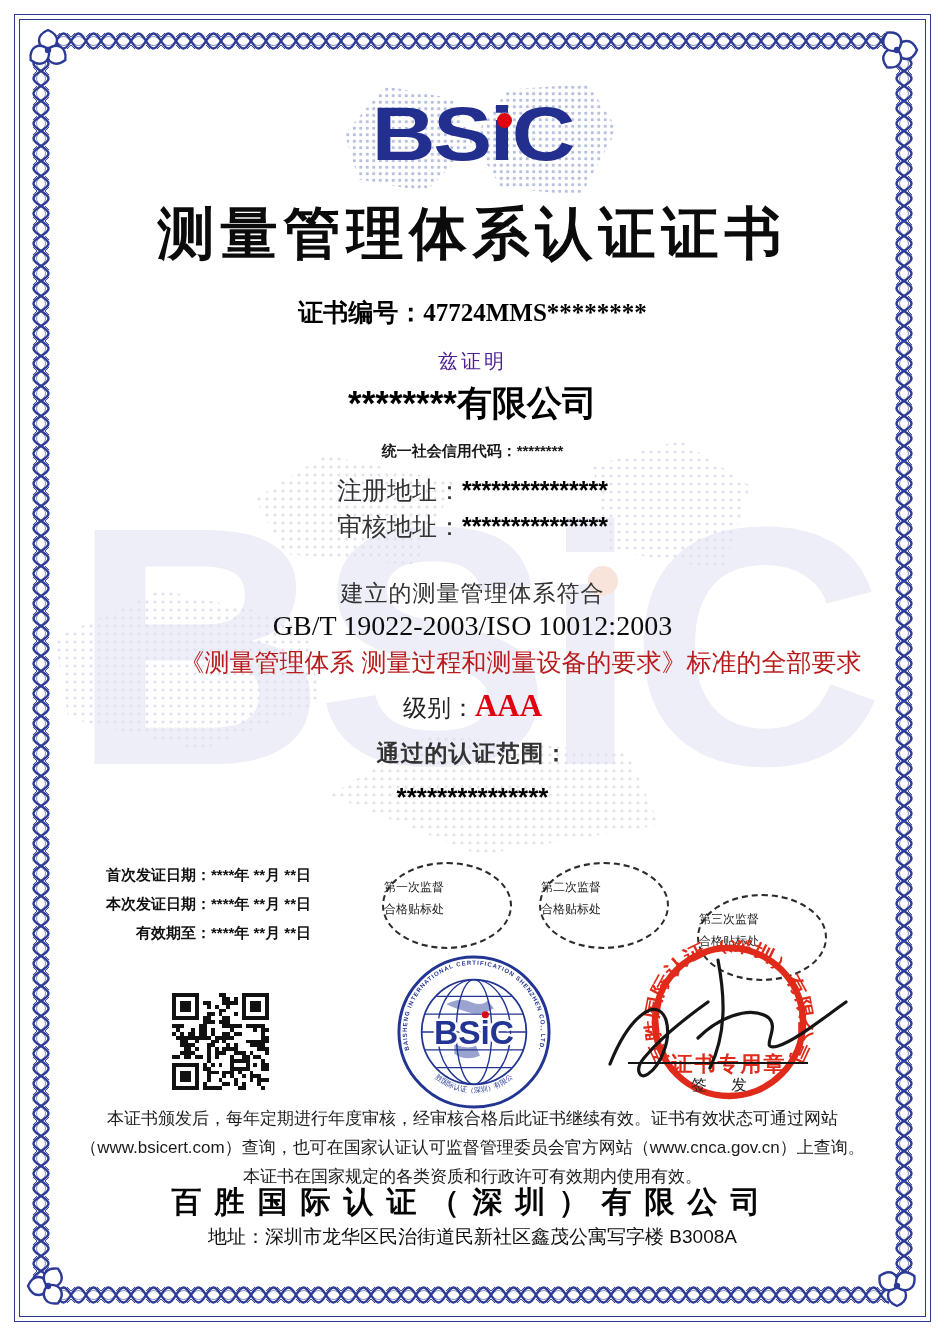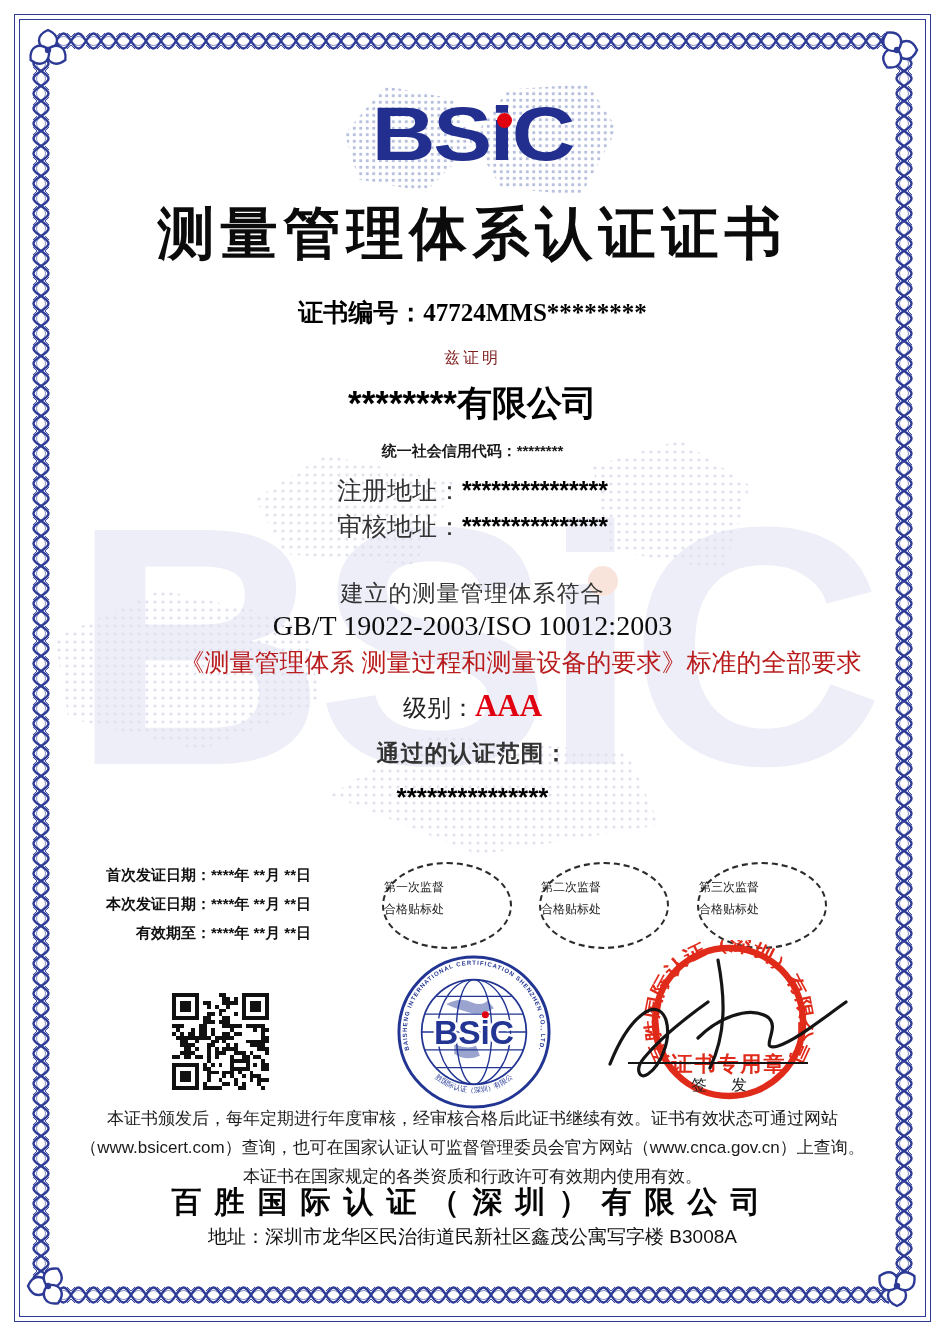--- a/index.html
+++ b/index.html
@@ -38,41 +38,41 @@
   .abs{position:absolute;z-index:2;}
   .centered{left:0;width:945px;text-align:center;}
   .logo-text{top:96px;font-size:76px;font-weight:800;color:#232f8e;letter-spacing:-2px;
              transform:scaleX(1.16);line-height:1;z-index:2;}
   .brand-dot{position:absolute;left:497px;top:113px;width:15px;height:15px;border-radius:50%;
              background:#e1000f;z-index:3;}
   .title{top:196px;font-family:"Liberation Serif","DejaVu Serif",serif;font-weight:900;
          font-size:57px;letter-spacing:6px;color:#0b0b0b;}
   .cert-no{top:296px;font-size:25px;font-weight:bold;color:#000;}
   .cert-no .val{font-family:"Liberation Serif","DejaVu Serif",serif;}
-  .statement{top:348px;font-size:16px;color:#7f1d1d;letter-spacing:3px;}
+  .statement{top:348px;font-size:20px;color:#4c1d95;letter-spacing:3px;}
   .company{top:380px;font-size:35px;font-weight:800;color:#000;}
   .credit{top:442px;font-size:15px;font-weight:bold;color:#1a1a1a;}
   .addr{font-size:25px;color:#333;}
   .addr .val{font-weight:800;color:#000;}
   .addr-reg{top:474px;}
   .addr-audit{top:510px;}
   .conformity{top:578px;font-size:23px;color:#333;letter-spacing:1px;}
   .standard{top:610px;font-size:28px;color:#0d0d0d;font-family:"Liberation Serif","DejaVu Serif",serif;}
   .requirement{top:646px;font-size:25px;color:#b91c1c;padding-left:48px;}
   .level{top:688px;font-size:24px;color:#222;}
   .level .val{font-size:31px;font-weight:bold;color:#e1000f;font-family:"Liberation Serif","DejaVu Serif",serif;}
   .scope-label{top:738px;font-size:23px;color:#333;letter-spacing:1px;font-weight:bold;}
   .scope-value{top:782px;font-size:26px;font-weight:800;color:#000;}
   .dates{left:106px;top:864px;font-size:15px;font-weight:bold;color:#111;line-height:21px;text-align:right;}
   .dates .row{margin-bottom:8px;}
   .oval{position:absolute;z-index:2;width:126px;height:71px;border:2px dashed #2b2b2b;border-radius:50%;
         text-align:left;padding-top:12px;font-size:12px;color:#222;line-height:22px;background:transparent;}
   .oval-1{left:382px;top:862px;}
   .oval-2{left:539px;top:862px;}
-  .oval-3{left:697px;top:862px;}
+  .oval-3{left:697px;top:894px;}
   .qr{left:172px;top:993px;width:97px;height:97px;}
   .blue-seal{left:393px;top:953px;width:162px;height:158px;}
   .red-seal{left:598px;top:940px;width:262px;height:170px;}
   .fine-print{top:1104px;font-size:17px;color:#1b1b1b;line-height:1.72;text-align:center;}
   .issuer{top:1182px;font-size:30px;font-weight:800;letter-spacing:13px;color:#050505;}
   .address{top:1224px;font-size:19px;color:#101010;}
 </style>
 </head>
 <body>
 

